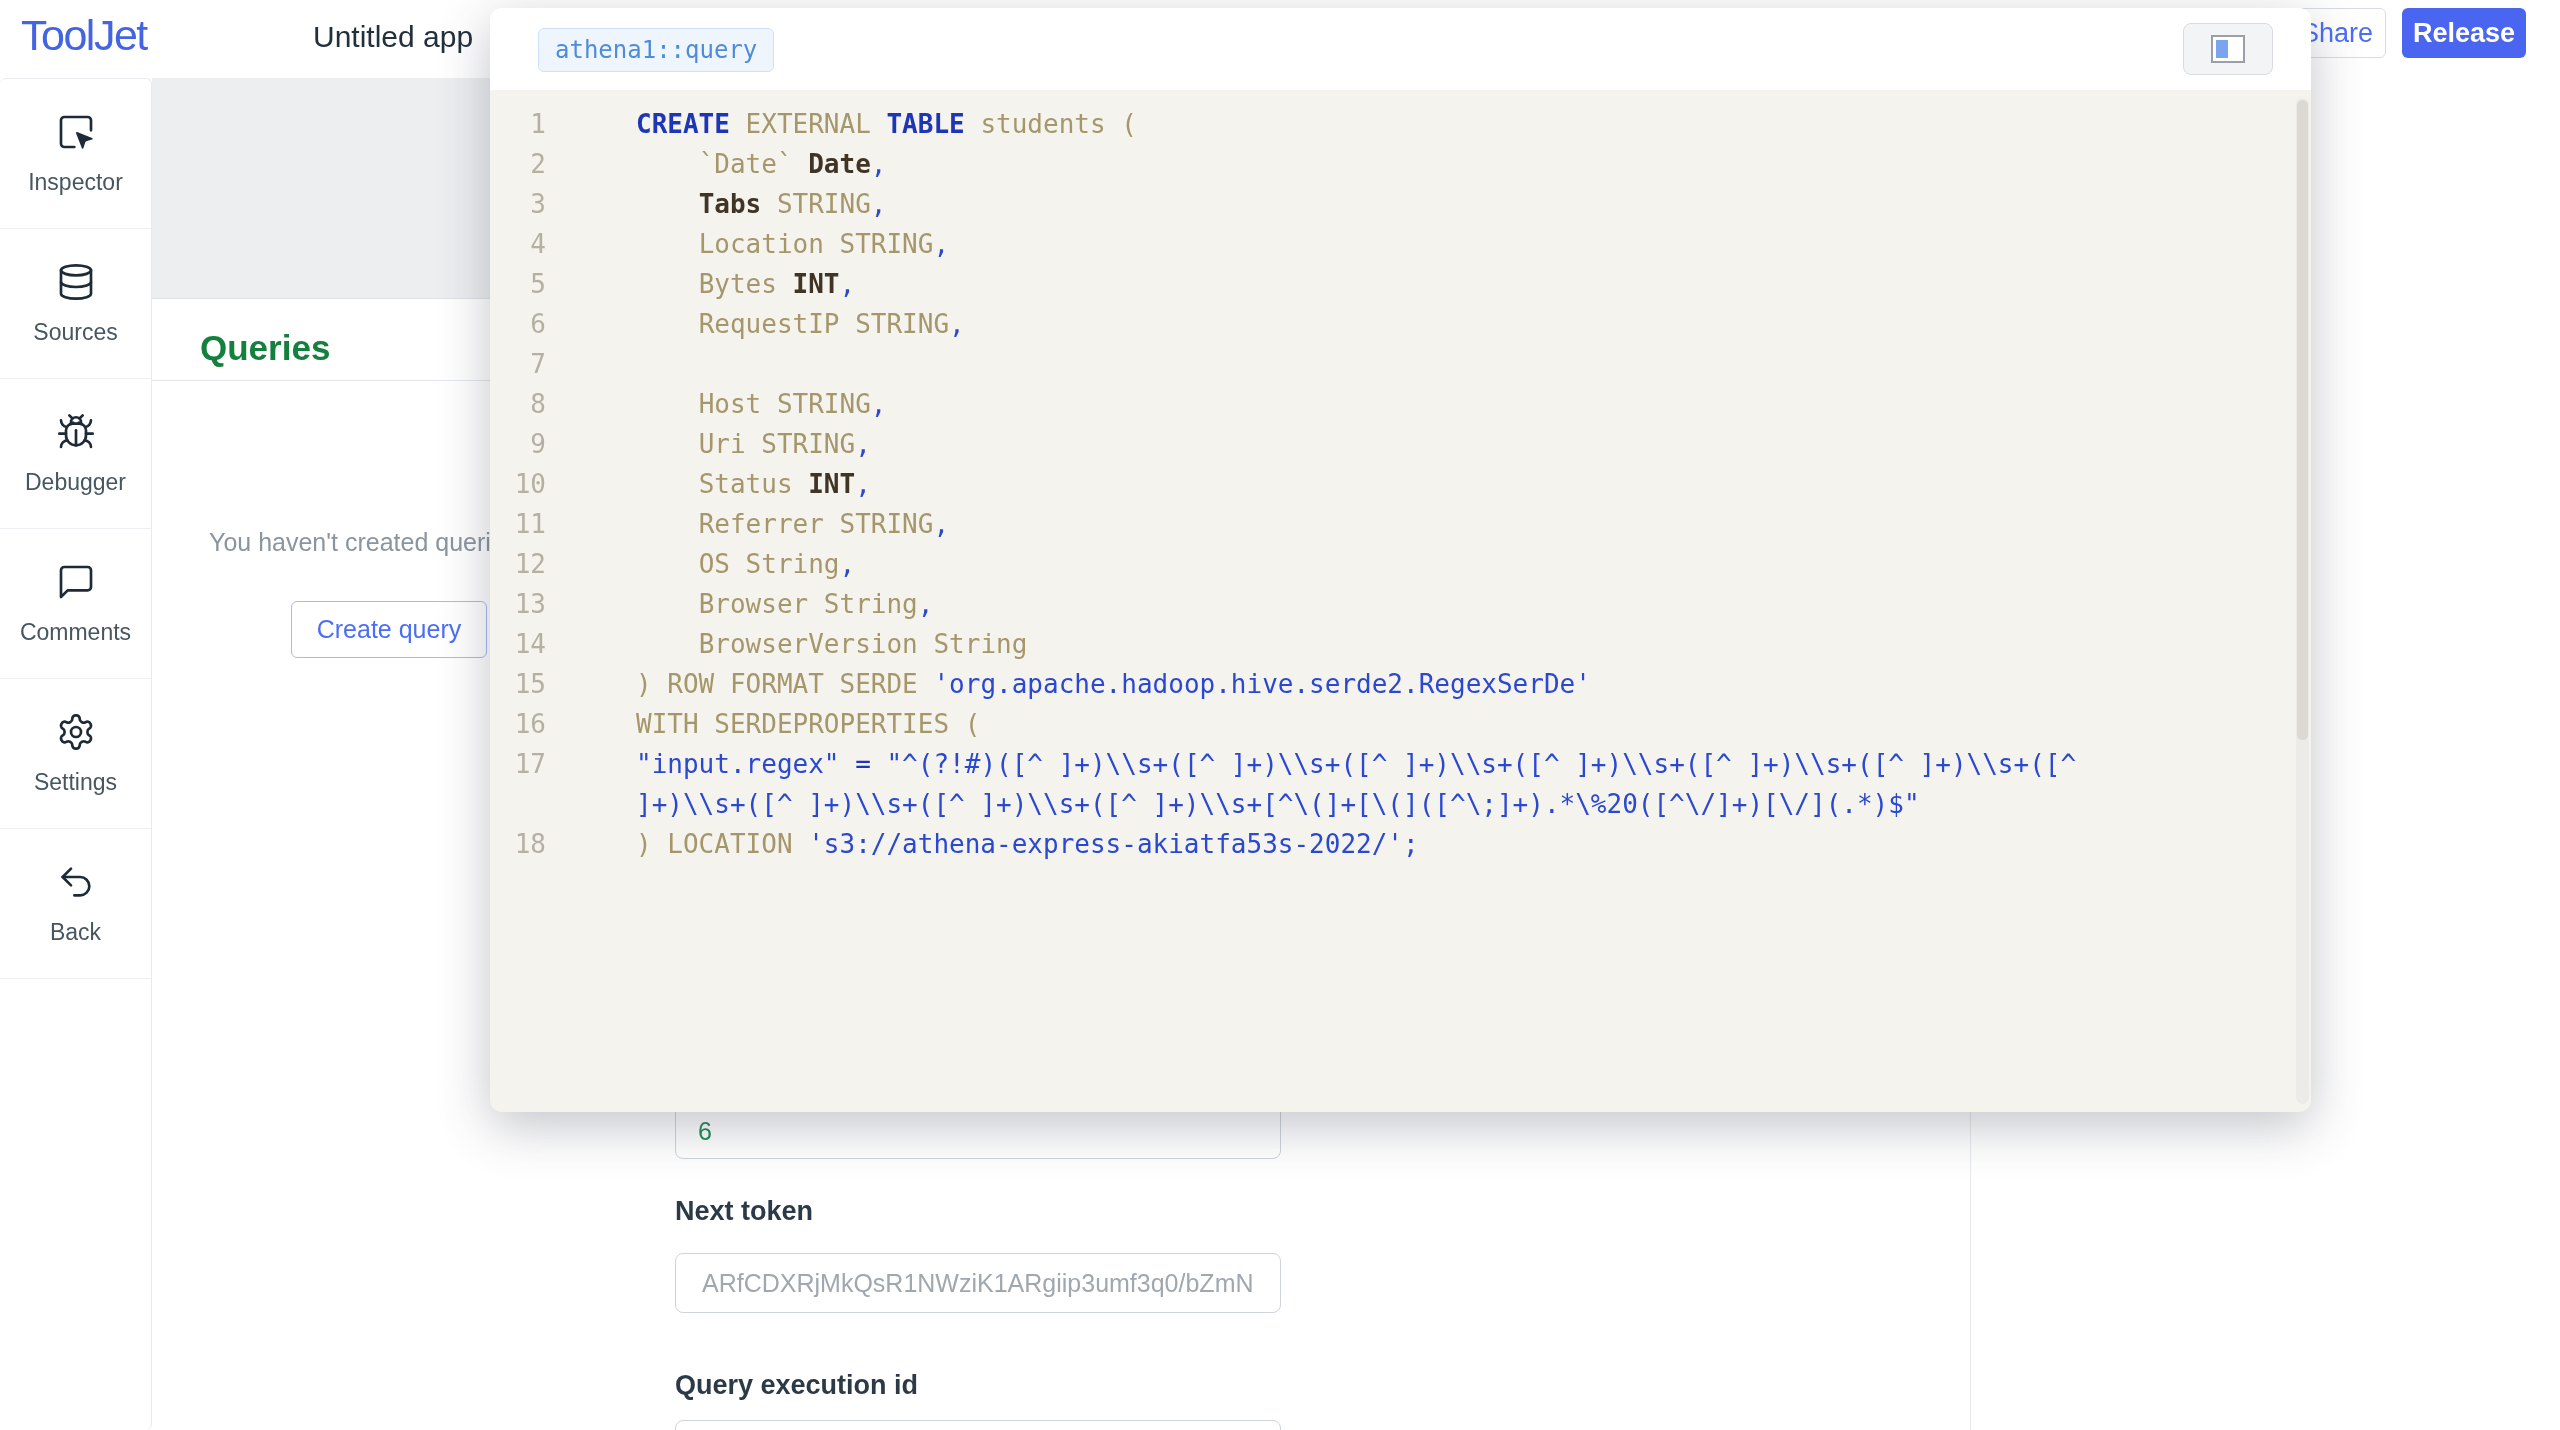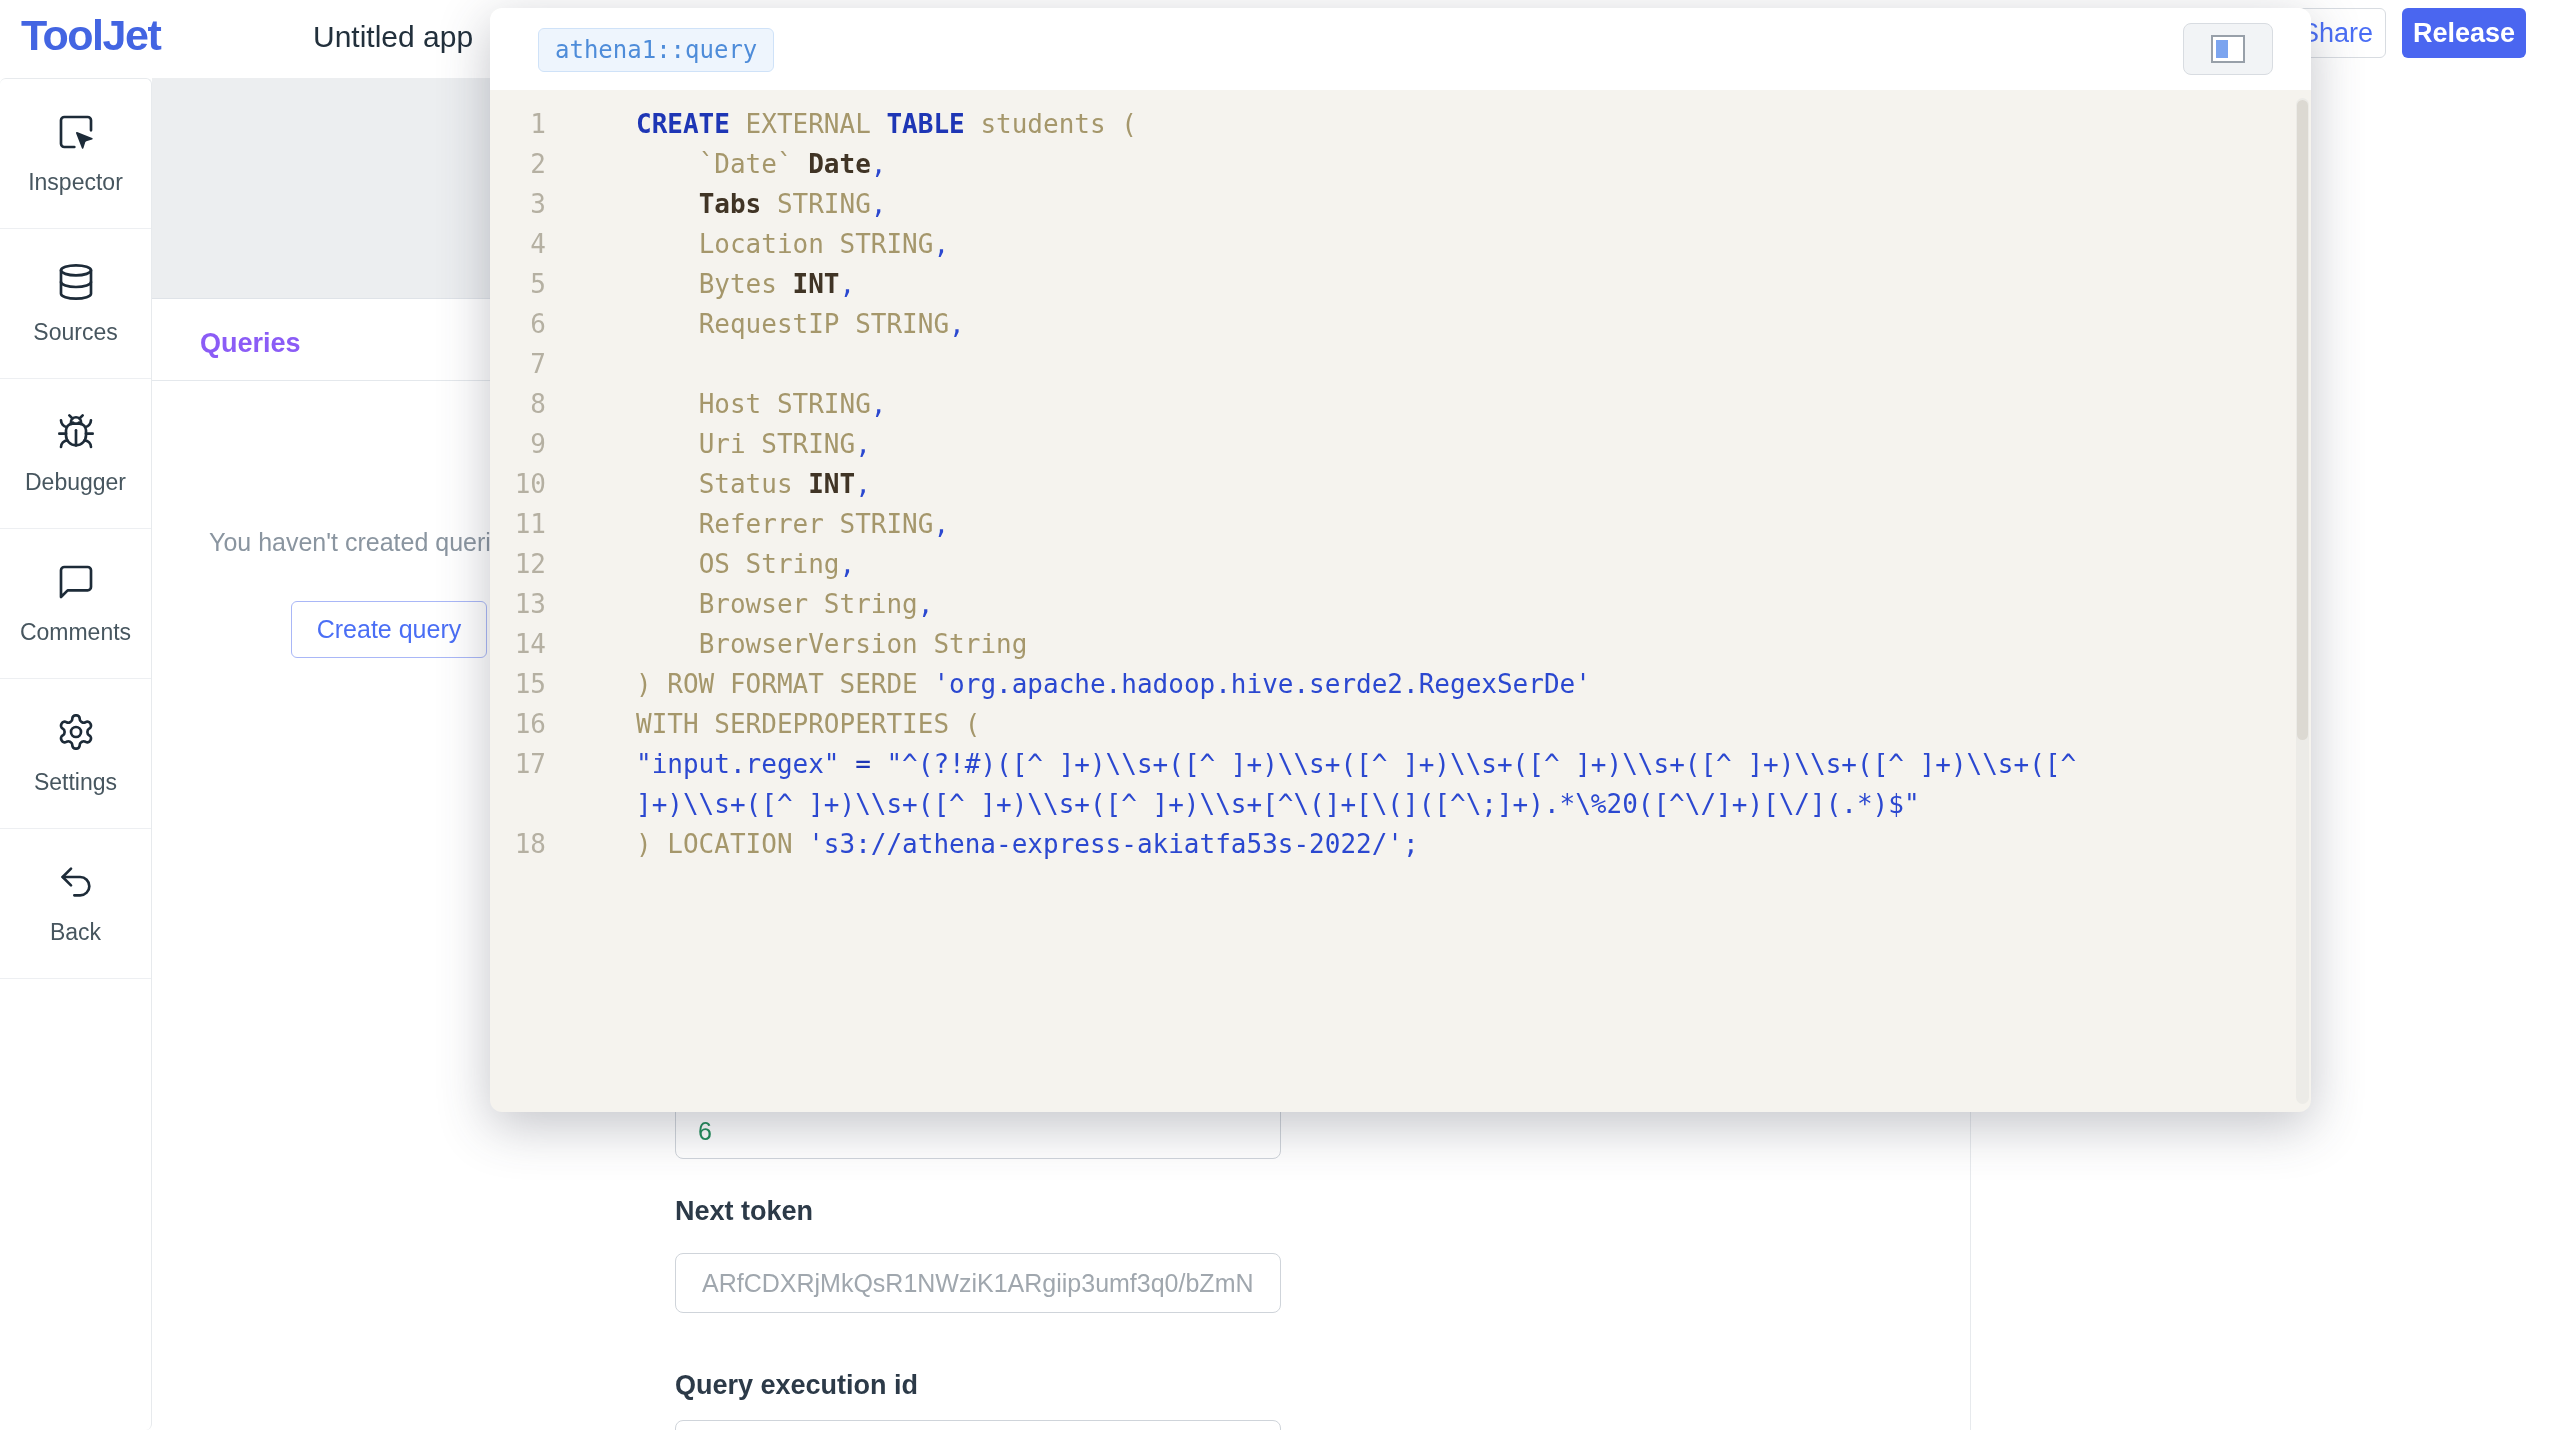--- a/index.html
+++ b/index.html
@@ -2,37 +2,37 @@
 <html><head>
 <meta charset="utf-8">
 <style>
   * { margin:0; padding:0; box-sizing:border-box; }
   html,body { width:2560px; height:1430px; overflow:hidden; }
   body { font-family:"Liberation Sans", sans-serif; background:#ffffff; position:relative; color:#2c3a48; }
   .abs { position:absolute; }
 
   
   #topbar { left:0; top:0; width:2560px; height:78px; background:#fff; z-index:5; }
-  #logo { left:21px; top:11px; font-size:43px; font-weight:700; color:#4365e2; letter-spacing:-1.5px; }
+  #logo { left:21px; top:11px; font-size:43px; font-weight:400; color:#4365e2; letter-spacing:-1.5px; }
   #app-title { left:313px; top:20px; font-size:30px; color:#22303c; }
   #share-btn { left:2288px; top:8px; width:98px; height:50px; background:#fff; border:1px solid #d8dce1; border-radius:6px; color:#4a6ef5; font-size:27px; font-weight:500; display:flex; align-items:center; justify-content:center; }
   #release-btn { left:2402px; top:8px; width:124px; height:50px; background:#4a66f0; border:none; border-radius:6px; color:#fff; font-size:27px; font-weight:700; display:flex; align-items:center; justify-content:center; }
 
   
   #sidebar { left:0; top:78px; width:152px; height:1352px; background:#fff; border-right:1px solid #e7eaed; border-top:1px solid #e7eaed; z-index:4;border-radius:6px; }
   .side-item { height:150px; border-bottom:1px solid #edeff2; display:flex; flex-direction:column; align-items:center; justify-content:center; cursor:pointer; }
   .side-item svg { width:40px; height:40px; stroke:#1d2b38; fill:none; stroke-width:1.6; stroke-linecap:round; stroke-linejoin:round; }
   .side-label { margin-top:13px; font-size:23px; color:#47565f; }
   #moon-toggle { left:52px; top:1332px; width:46px; height:46px; }
   #moon-toggle svg { width:46px; height:46px; fill:#222e3a; stroke:none; }
 
   
   #canvas-gray { left:152px; top:78px; width:1818px; height:220px; background:#eceef0; }
   #canvas-white { left:152px; top:298px; width:1818px; height:1132px; background:#fff; border-top:1px solid #dfe3e8; }
-  #queries-title { left:200px; top:328px; font-size:27px; font-weight:700; color:#8b5cf6; }
+  #queries-title { left:200px; top:328px; font-size:35px; font-weight:700; color:#15803d; }
   #queries-divider { left:152px; top:380px; width:1100px; height:1px; background:#e4e8ec; }
   #queries-empty { left:209px; top:528px; font-size:25px; color:#8a95a0; white-space:nowrap; }
   #create-query-btn { left:291px; top:601px; width:196px; height:57px; background:#fff; border:1px solid #a9b7f7; border-radius:6px; color:#4a6ef5; font-size:25px; display:flex; align-items:center; justify-content:center; }
 
   .fld-label { font-size:27px; font-weight:700; color:#2c3a48; }
   .fld-input { width:606px; height:60px; background:#fff; border:1.5px solid #cfd4da; border-radius:8px; font-size:25px; color:#a0a7ae; padding:0 26px; font-family:"Liberation Sans",sans-serif; white-space:nowrap; overflow:hidden; }
   #partial-input { left:675px; top:1062px; width:606px; height:97px; background:#fff; border:1.5px solid #cfd4da; border-radius:8px; }
   #partial-value { position:absolute; left:22px; bottom:12px; font-size:25px; color:#208c5a; }
   #next-token-label { left:675px; top:1196px; }
   #next-token-input { left:675px; top:1253px; }

